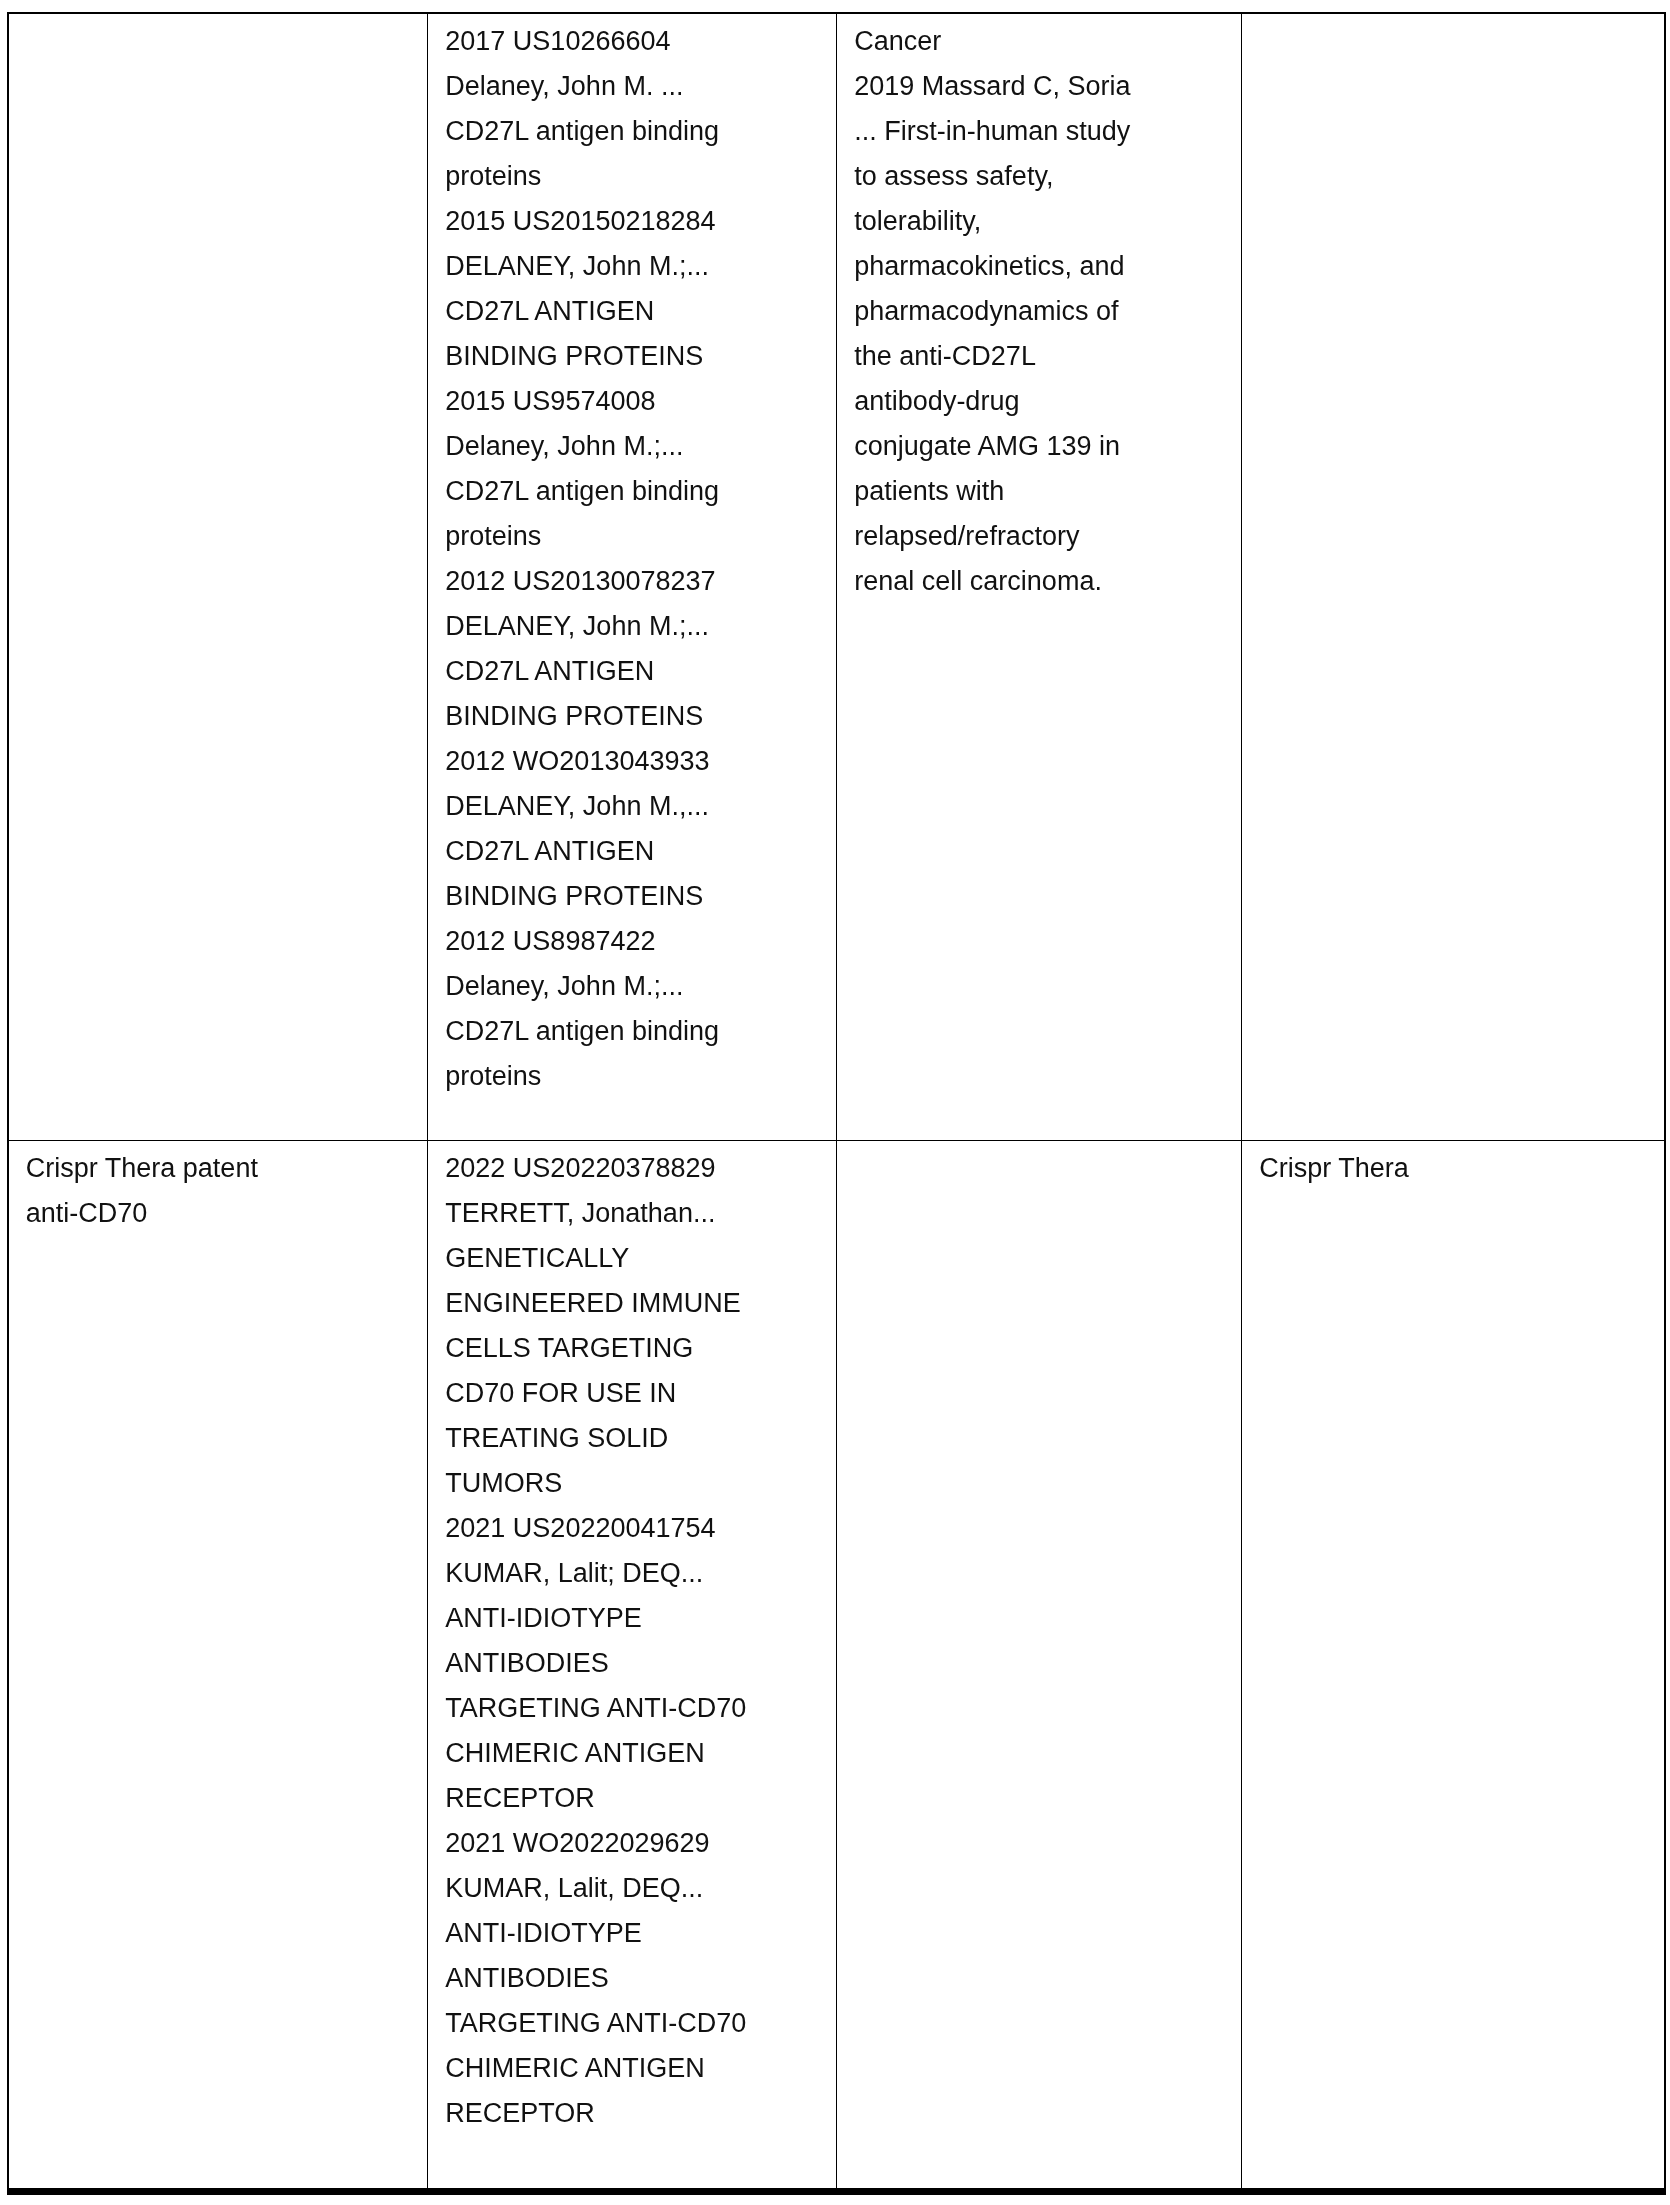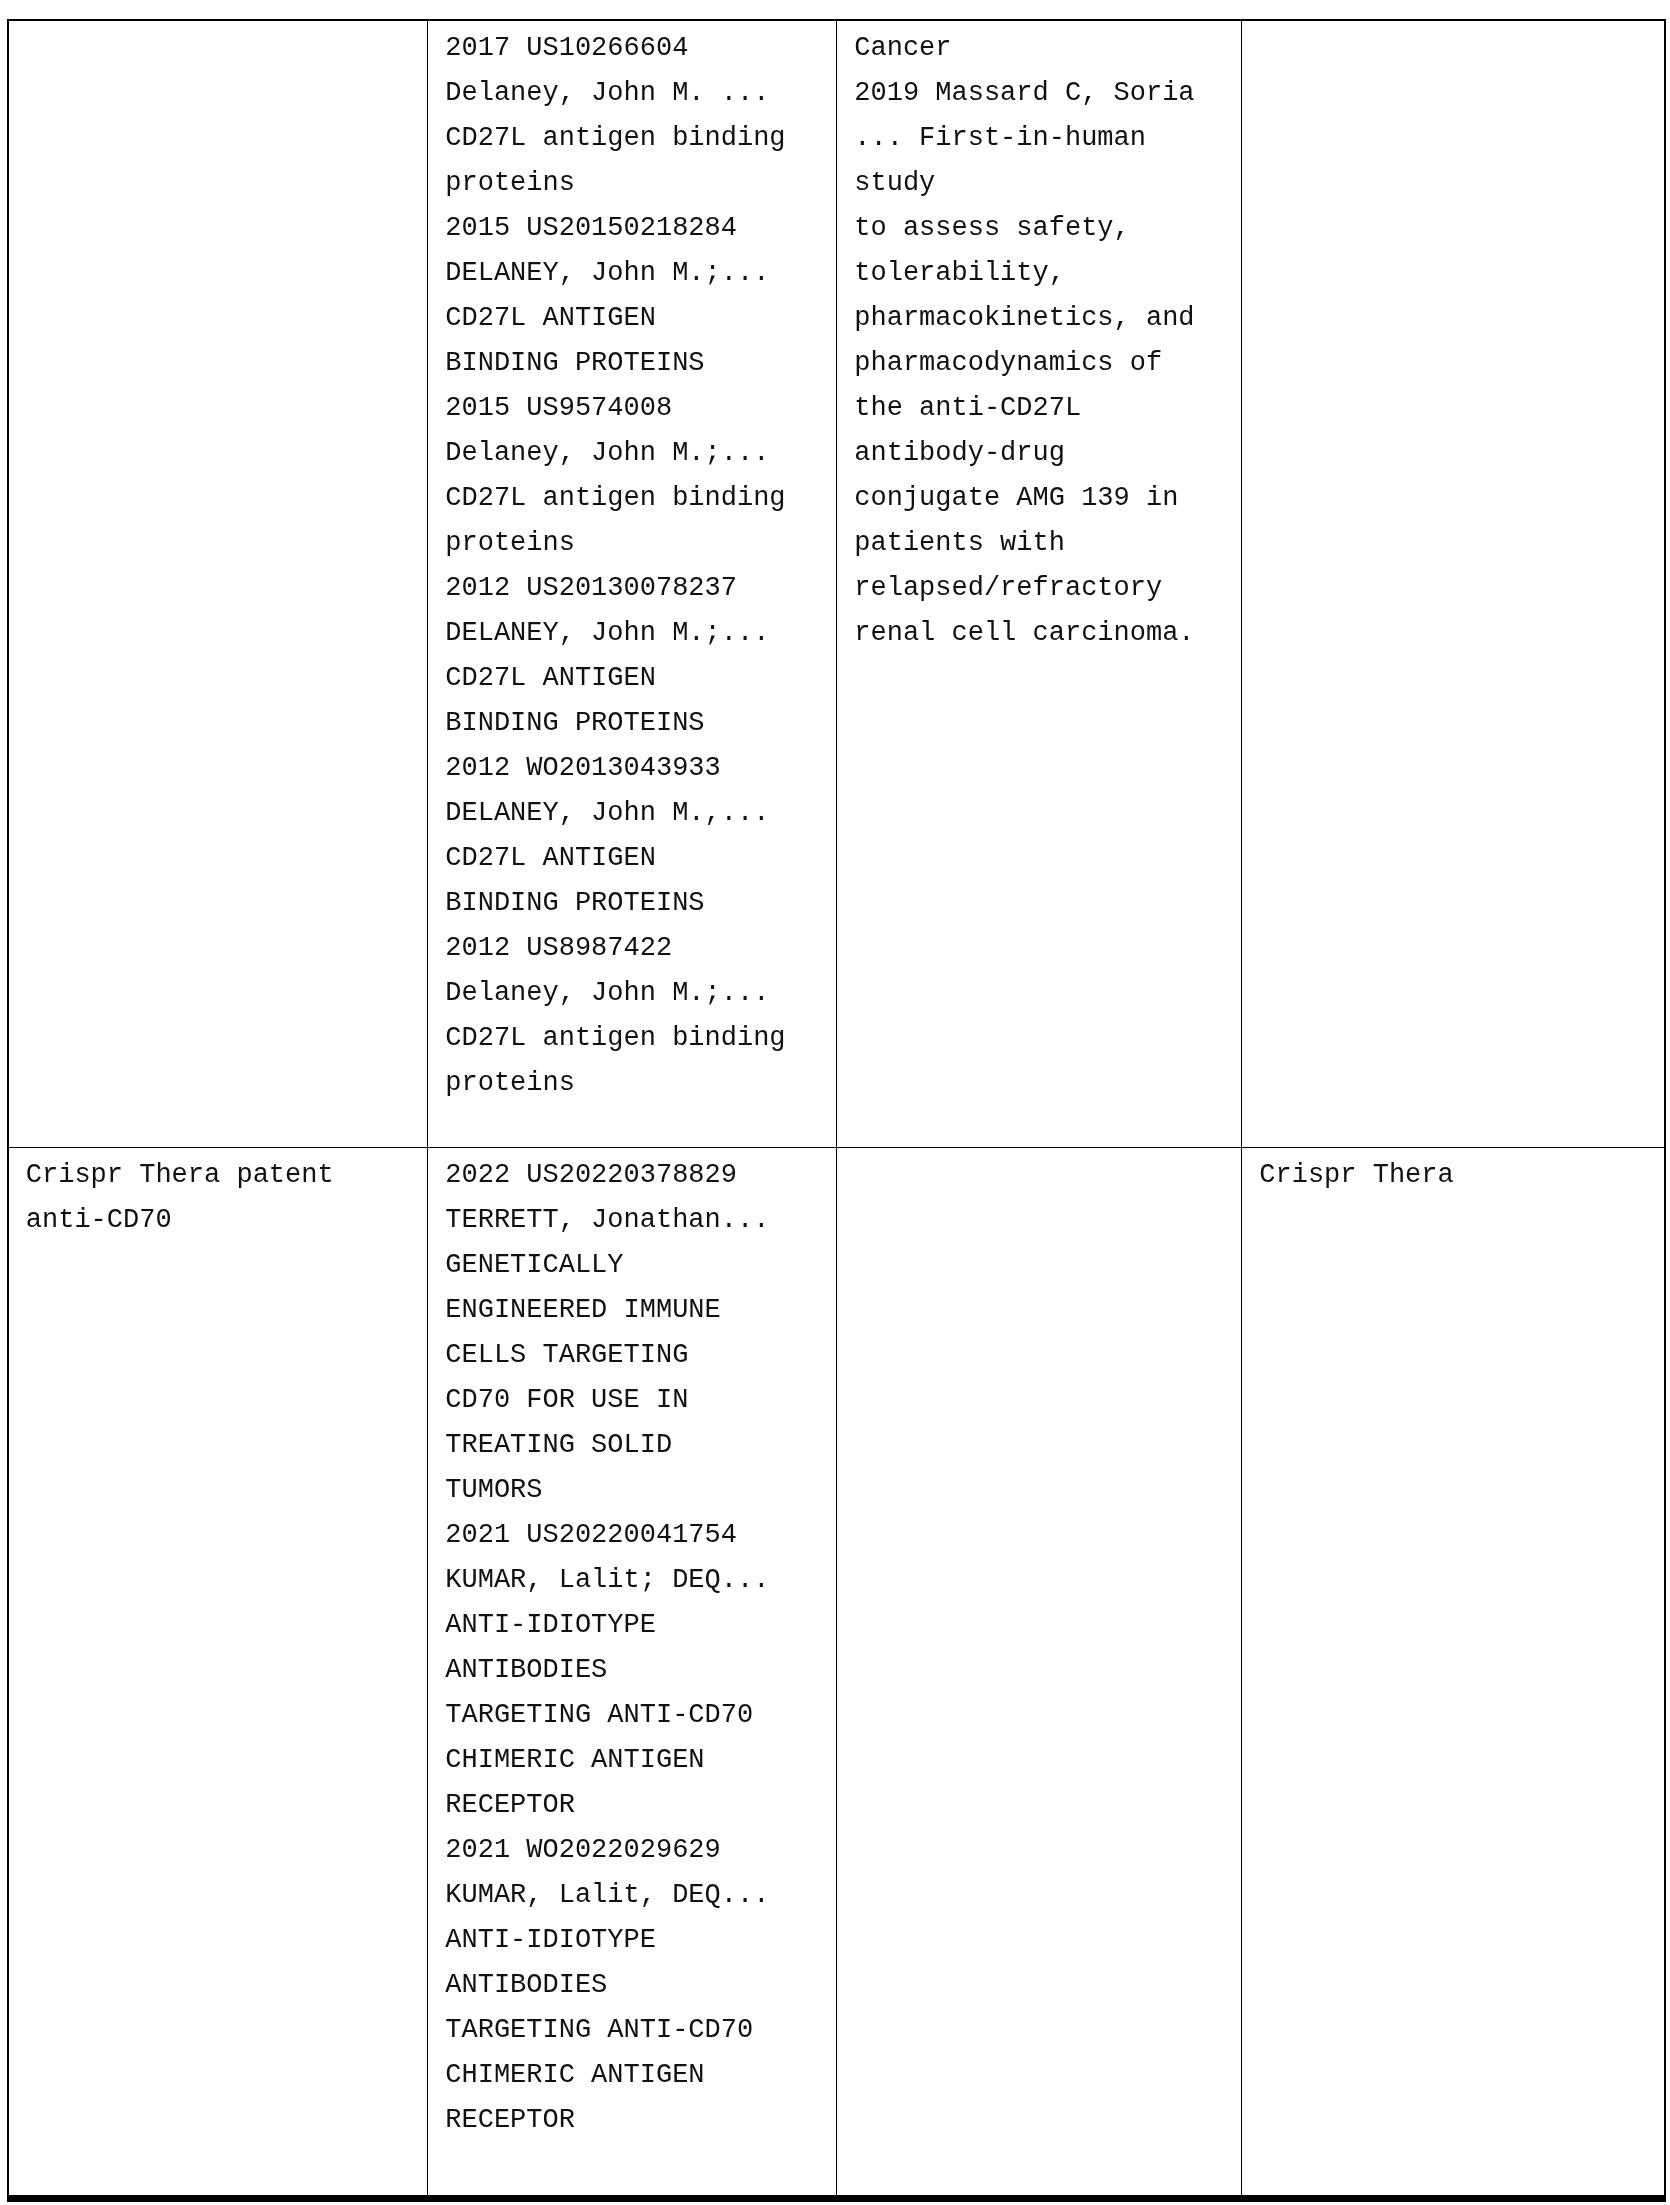--- a/index.html
+++ b/index.html
@@ -10,27 +10,26 @@
   body {
     width: 1670px;
     height: 2205px;
     position: relative;
     font-family: "Liberation Sans", sans-serif;
     color: #111111;
   }
   table.doc-table {
     position: absolute;
     left: 6.8px;
-    top: 19px;
+    top: 12px;
     width: 1657px;
     border-collapse: collapse;
     table-layout: fixed;
     border: 2.5px solid #000000;
     border-bottom: 7.6px solid #000000;
-    font-family: Liberation Mono, monospace;
   }
   table.doc-table td {
     border: 1.7px solid #000000;
     vertical-align: top;
     padding: 5.1px 17px 6.8px 17px;
     font-size: 27px;
     line-height: 45px;
     white-space: pre-line;
     word-wrap: break-word;
     overflow: hidden;

